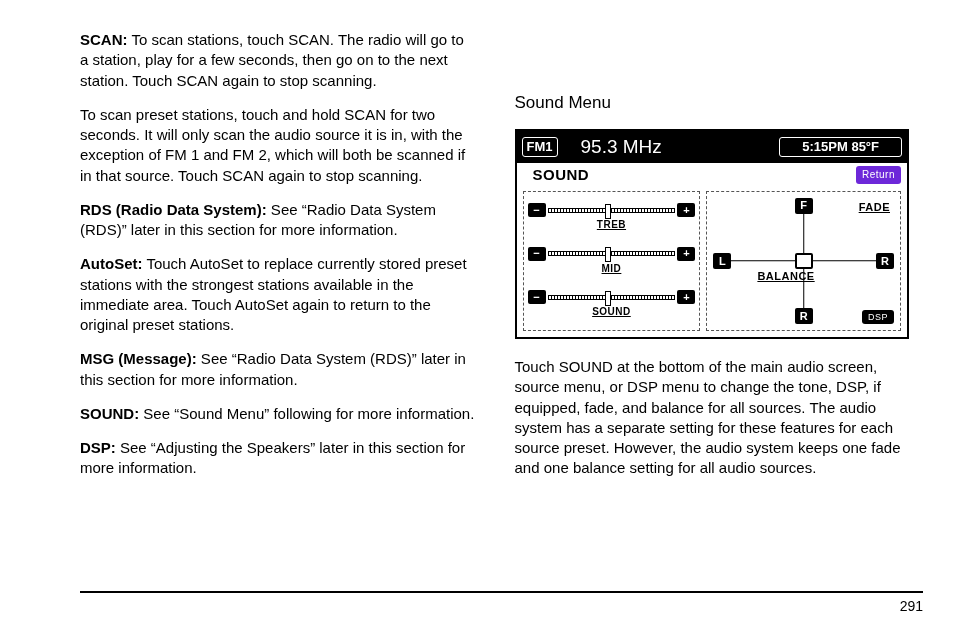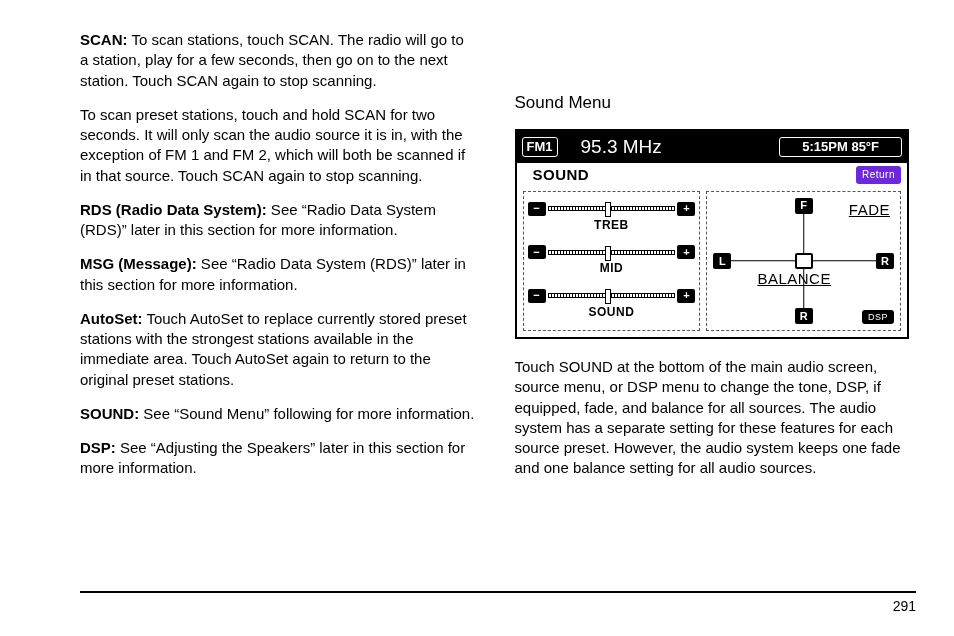--- a/index.html
+++ b/index.html
@@ -133,23 +133,24 @@
   .thumb {
     position: absolute;
     top: -5px;
     width: 6px;
     height: 15px;
     background: #fff;
     border: 1.5px solid #000;
     left: 45%;
   }
   .slider-label {
-    font-size: 12px;
+    font-size: 10px;
     font-weight: bold;
     letter-spacing: 0.5px;
+    text-decoration: underline;
     margin-top: 1px;
   }
   .rs-balance {
     border: 1px dashed #555;
     flex: 1;
     position: relative;
   }
   .bal-node {
     position: absolute;
     width: 18px;
@@ -191,22 +192,22 @@
     position: absolute;
     top: 50%;
     left: 24px;
     right: 24px;
     height: 1.5px;
     background: #000;
     transform: translateY(-50%);
   }
   .bal-text {
     position: absolute;
-    font-size: 15px;
-    font-weight: normal;
+    font-size: 11px;
+    font-weight: bold;
     text-decoration: underline;
     letter-spacing: 0.5px;
   }
   .bal-text.fade { top: 8px; right: 10px; left: auto; transform:none; }
   .bal-text.balance { top: 56%; left: 18px; margin-left: 32px; }
   .dsp-btn {
     position: absolute;
     bottom: 6px;
     right: 6px;
     background: #000;
@@ -214,45 +215,45 @@
     font-size: 9px;
     padding: 1px 6px;
     border-radius: 3px;
     letter-spacing: 0.5px;
   }
   
   .page-footer {
     position: absolute;
     bottom: 20px;
     left: 80px;
-    right: 38px;
+    right: 31px;
     border-top: 2px solid #000;
     text-align: right;
     padding-top: 4px;
     font-size: 14px;
   }
 </style>
 </head>
 <body>
 
 <div class="columns">
 
   <div class="col">
     <p class="para">
       <span class="bold">SCAN:</span><span> To scan stations, touch SCAN. The radio will go to a station, play for a few seconds, then go on to the next station. Touch SCAN again to stop scanning.</span>
     </p>
     <p class="para">To scan preset stations, touch and hold SCAN for two seconds. It will only scan the audio source it is in, with the exception of FM 1 and FM 2, which will both be scanned if in that source. Touch SCAN again to stop scanning.</p>
     <p class="para">
       <span class="bold">RDS (Radio Data System):</span><span> See “Radio Data System (RDS)” later in this section for more information.</span>
     </p>
     <p class="para">
+      <span class="bold">AutoSet:</span><span> Touch AutoSet to replace currently stored preset stations with the strongest stations available in the immediate area. Touch AutoSet again to return to the original preset stations.</span>
+    </p>
+    <p class="para">
       <span class="bold">MSG (Message):</span><span> See “Radio Data System (RDS)” later in this section for more information.</span>
-    </p>
-    <p class="para">
-      <span class="bold">AutoSet:</span><span> Touch AutoSet to replace currently stored preset stations with the strongest stations available in the immediate area. Touch AutoSet again to return to the original preset stations.</span>
     </p>
     <p class="para">
       <span class="bold">SOUND:</span><span> See “Sound Menu” following for more information.</span>
     </p>
     <p class="para">
       <span class="bold">DSP:</span><span> See “Adjusting the Speakers” later in this section for more information.</span>
     </p>
   </div>
 
   <div class="col">

